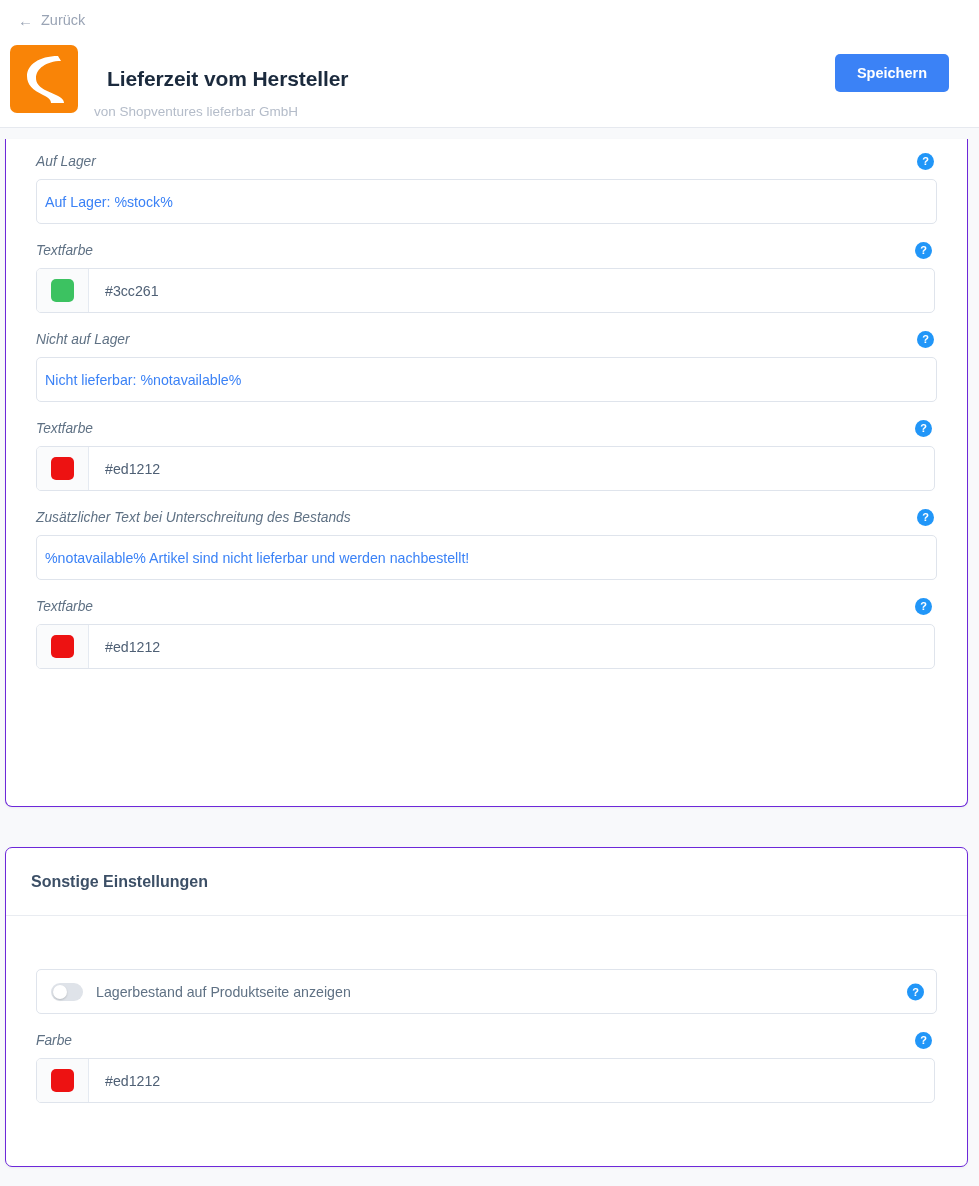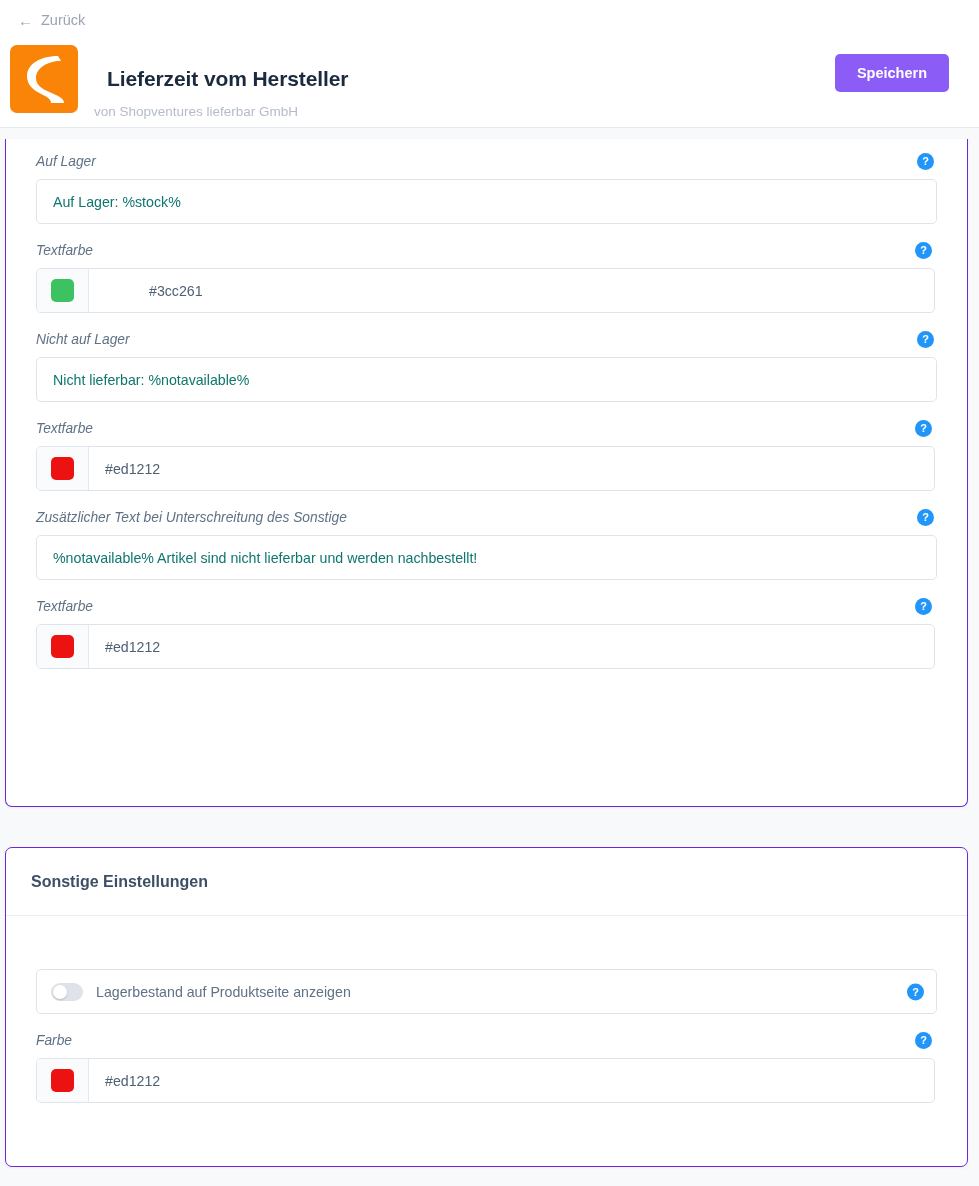--- a/index.html
+++ b/index.html
@@ -160,24 +160,24 @@
     flex: 0 0 auto;
     line-height: 1;
   }
   .text-input {
     display: block;
     width: 100%;
     height: 45px;
     border: 1px solid #dfe4ec;
     border-radius: 5px;
     background: #ffffff;
-    color: #0f766e;
+    color: #3b82f6;
     font-size: 14.2px;
     font-family: "Liberation Sans", sans-serif;
-    padding: 0 16px;
+    padding: 0 8px;
     outline: none;
   }
   .color-row {
     display: flex;
     align-items: stretch;
     width: 100%;
     height: 45px;
     border: 1px solid #dfe4ec;
     border-radius: 5px;
     background: #ffffff;
@@ -269,21 +269,21 @@
         <svg width="68" height="68" viewBox="0 0 68 68" aria-hidden="true">
           <path d="M45 13 C30 13 20 21 20 30 C20 40 32 43 40 47 C46 50 48 52 48 55 L35 55 C35 52 33 50 27 47 C17 42 11 37 11 28 C11 17 23 8 42 8 Z" transform="translate(6,3)" fill="#ffffff"></path>
         </svg>
       </div>
       <div class="app-meta">
         <div class="app-title">Lieferzeit vom Hersteller</div>
         <div class="app-vendor">von Shopventures lieferbar GmbH</div>
       </div>
     </div>
 
-    <button class="save-btn" style="background: #8b5cf6;">Speichern</button>
+    <button class="save-btn" style="background: #3b82f6;">Speichern</button>
   </div>
 
   <div class="card" id="card-stock">
     <div class="card-body" style="padding-top:14px;">
 
       <div class="field">
         <div class="field-label-row">
           <span class="field-label">Auf Lager</span>
           <span class="help-icon">?</span>
         </div>
@@ -292,21 +292,21 @@
       </div>
 
       <div style="height:18px"></div>
 
       <div class="field">
         <div class="field-label-row" style="padding-right:5px;">
           <span class="field-label">Textfarbe</span>
           <span class="help-icon">?</span>
         </div>
         <div style="height:9px"></div>
-        <div class="color-row" style="width:899px;gap:44px;">
+        <div class="color-row" style="width:899px;">
           <div class="color-swatch-btn">
             <span class="color-chip" style="background:#3cc261"></span>
           </div>
           <input class="color-input" type="text" value="#3cc261" style="">
         </div>
       </div>
 
       <div style="height:18px"></div>
 
       <div class="field">
@@ -331,21 +331,21 @@
             <span class="color-chip" style="background:#ed1212"></span>
           </div>
           <input class="color-input" type="text" value="#ed1212" style="">
         </div>
       </div>
 
       <div style="height:18px"></div>
 
       <div class="field">
         <div class="field-label-row">
-          <span class="field-label">Zusätzlicher Text bei Unterschreitung des Sonstige</span>
+          <span class="field-label">Zusätzlicher Text bei Unterschreitung des Bestands</span>
           <span class="help-icon">?</span>
         </div>
         <div style="height:9px"></div>
         <input class="text-input" type="text" value="%notavailable% Artikel sind nicht lieferbar und werden nachbestellt!" style="">
       </div>
 
       <div style="height:18px"></div>
 
       <div class="field">
         <div class="field-label-row" style="padding-right:5px;">

